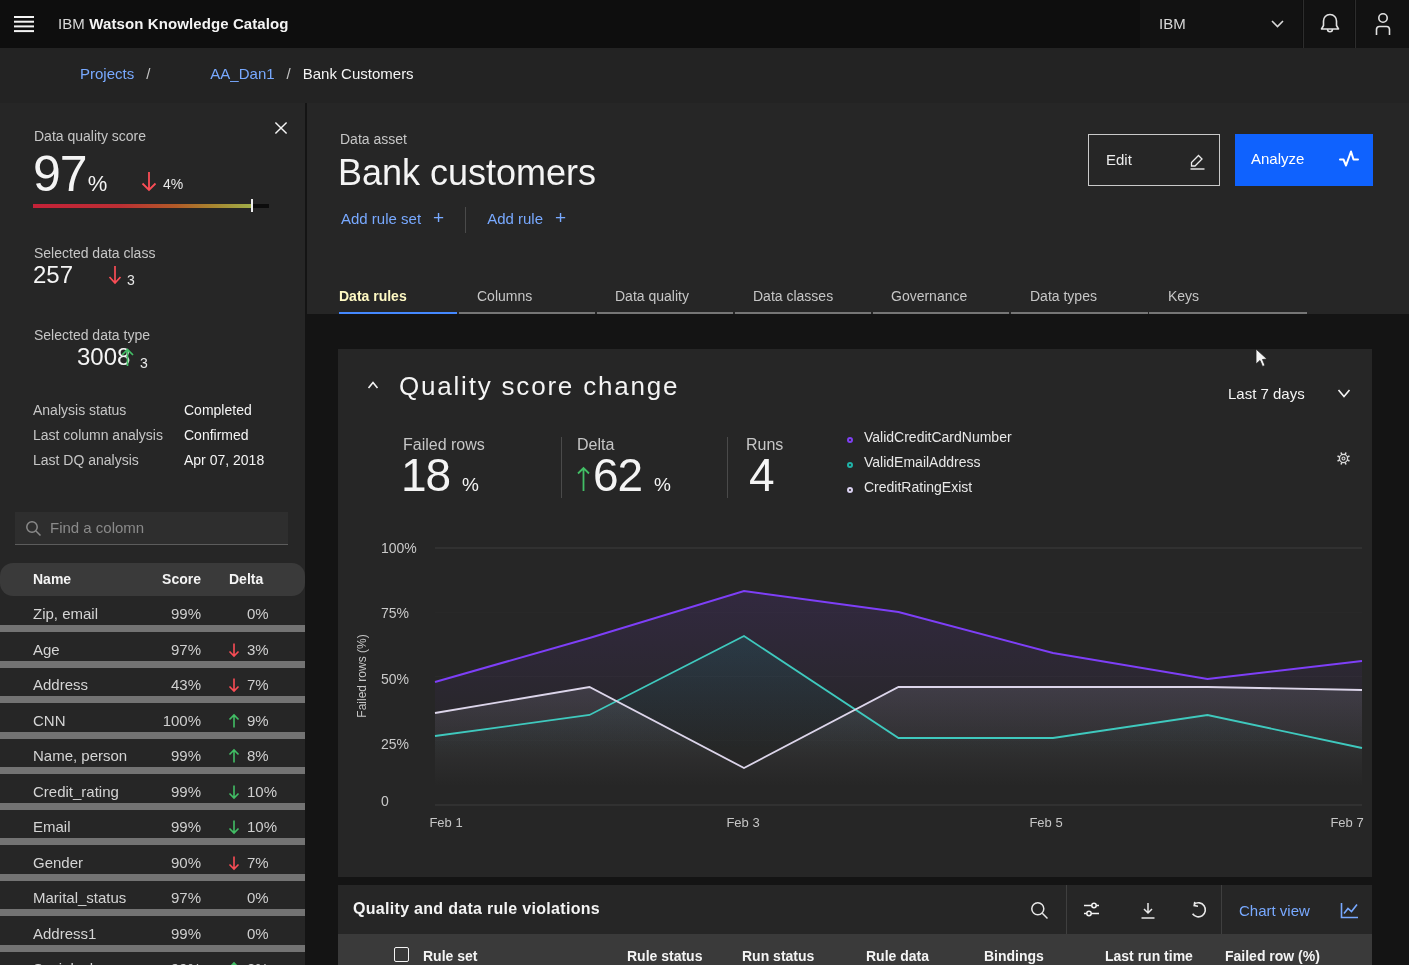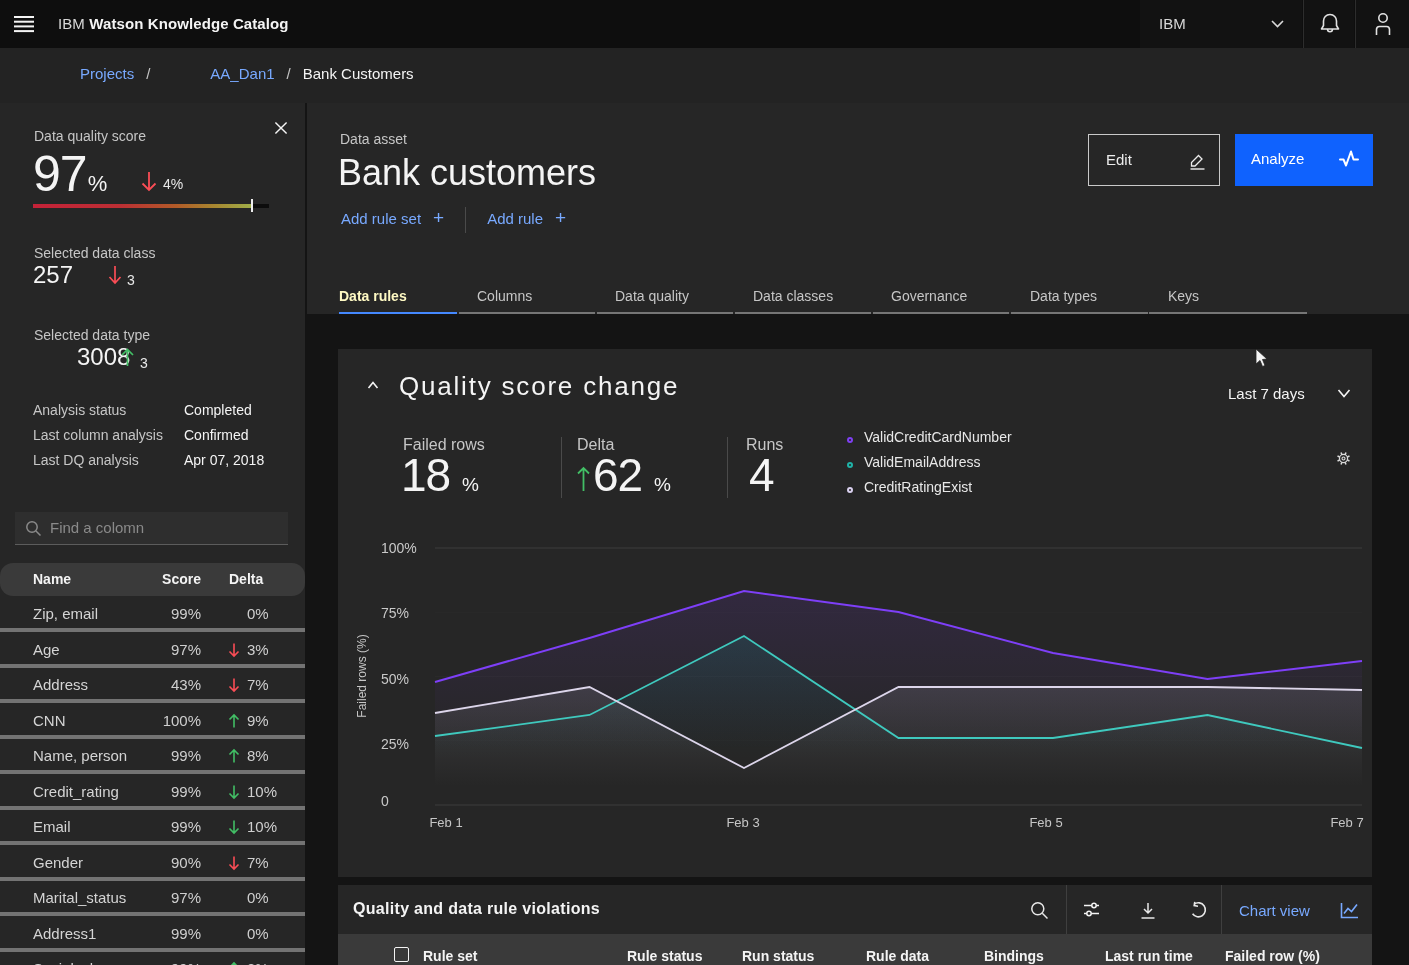--- a/index.html
+++ b/index.html
@@ -40,21 +40,21 @@
 .kv .val { position:absolute; left:151px; color:#f4f4f4; }
 #close-x { position:absolute; left:273px; top:120px; width:16px; height:16px; }
 
 #sb-search { position:absolute; left:15px; top:512px; width:273px; height:33px; background:#2e2e2e; border-bottom:1px solid #5c5c5c; }
 #sb-search span { position:absolute; left:35px; top:0; line-height:32px; font-size:15px; color:#8a8a8a; }
 
 #sb-thead { position:absolute; left:0; top:563px; width:305px; height:33px; background:#3a3a3a; font-weight:700; font-size:14px; color:#f4f4f4;border-radius:13px; }
 #sb-thead .n { position:absolute; left:33px; top:8px; }
 #sb-thead .s { position:absolute; left:120px; width:81px; top:8px; text-align:right; }
 #sb-thead .d { position:absolute; left:229px; top:8px; }
-.sbrow { position:absolute; left:0; width:305px; height:36px; border-bottom:4px solid #737373; font-size:15px; color:#d4d4d4; }
+.sbrow { position:absolute; left:0; width:305px; height:36px; border-bottom:7px solid #737373; font-size:15px; color:#d4d4d4; }
 .sbrow .n { position:absolute; left:33px; top:9px; }
 .sbrow .s { position:absolute; left:110px; width:91px; top:9px; text-align:right; color:#cfcfcf; }
 .sbrow .d { position:absolute; left:247px; top:9px; color:#cfcfcf; }
 
 #mainhead { position:absolute; left:307px; top:103px; width:1102px; height:211px; background:#262626; }
 #asset-label { position:absolute; left:340px; top:131px; font-size:14px; color:#c6c6c6; }
 #asset-title { position:absolute; left:338px; top:155px; font-size:36px; font-weight:400; color:#f4f4f4; line-height:1; }
 #addlinks { position:absolute; left:341px; top:207px; font-size:15px; color:#78a9ff; }
 #addlinks .dv { display:inline-block; width:1px; height:26px; background:#4a4a4a; margin:0 21px; vertical-align:middle; }
 #addlinks .plus { font-size:19px; font-weight:400; margin-left:12px; }

